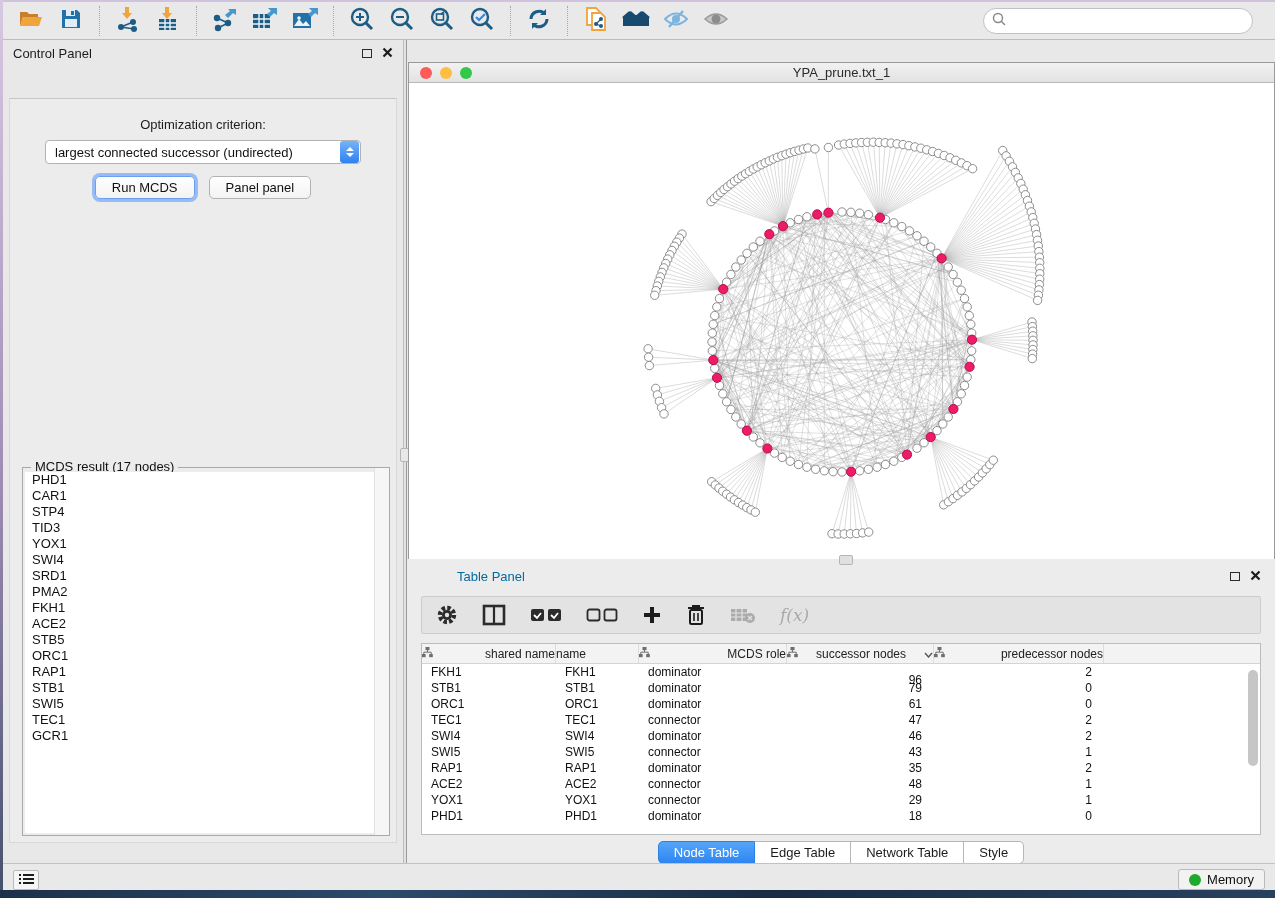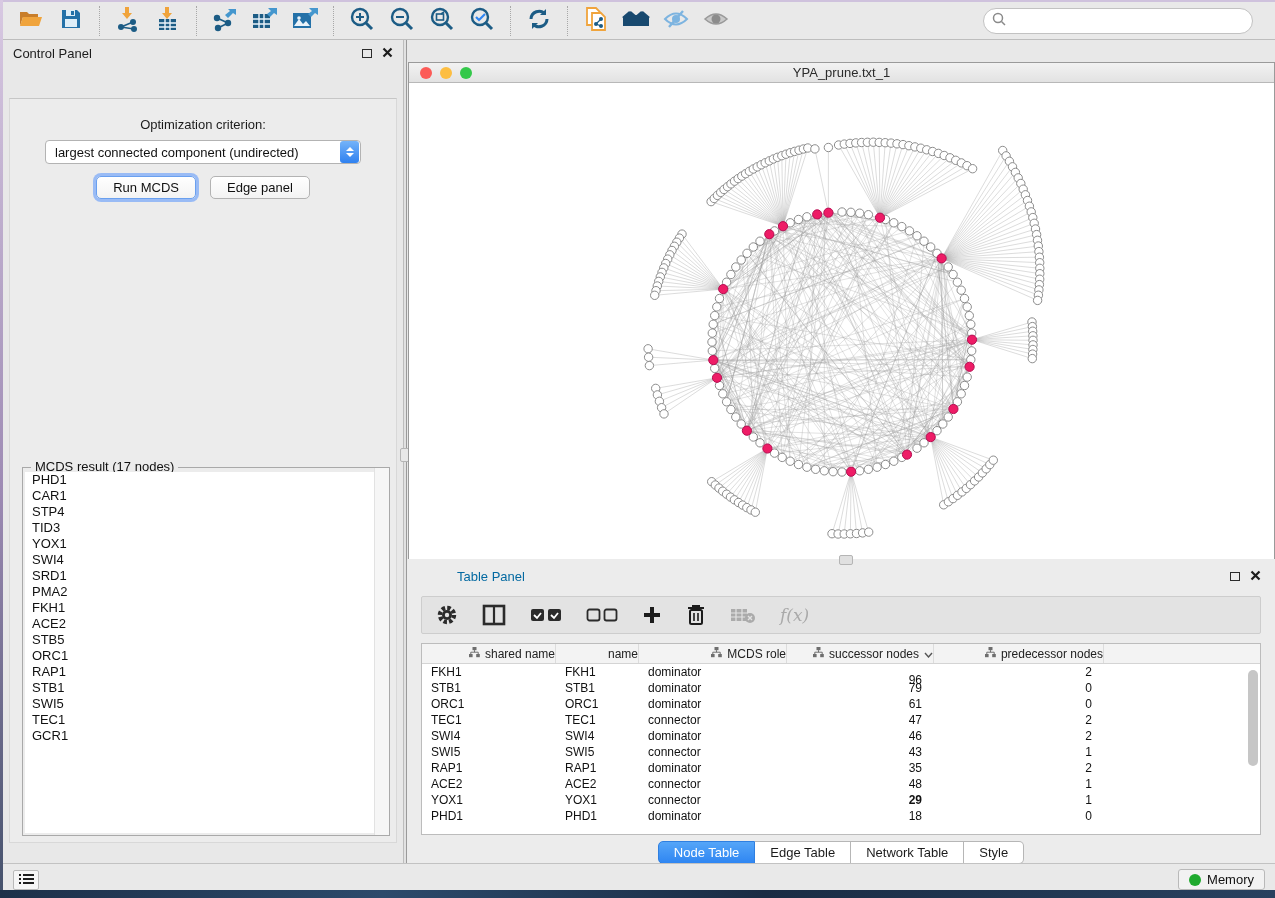--- a/index.html
+++ b/index.html
@@ -64,21 +64,21 @@
 
   
   .table-panel{position:absolute;left:0;right:0;top:525px;bottom:0;background:#ececec;}
   .tp-header{height:22px;display:flex;align-items:center;padding:0 14px;}
   .tp-title{font-size:13px;color:#0369a1;margin-left:36px;}
   .tp-toolbar{margin:9px 14px 0 14px;height:38px;background:#e3e3e3;border:1px solid #cdcdcd;border-radius:2px;display:flex;align-items:center;gap:24px;padding-left:14px;}
   .tp-toolbar .ticon{display:flex;align-items:center;justify-content:center;}
   .fx{font-family:"DejaVu Serif", serif;font-style:italic;font-size:17px;color:#a9a9a9;}
   .table-wrap{position:absolute;left:14px;right:14px;top:78px;height:192px;background:#fff;border:1px solid #bcbcbc;overflow:hidden;}
   .thead{display:flex;height:20px;background:#f3f3f3;border-bottom:1px solid #d4d4d4;}
-  .th{display:flex;align-items:center;justify-content:flex-end;gap:5px;font-size:12px;color:#222;border-right:1px solid #dcdcdc;height:100%;}
+  .th{display:flex;align-items:center;justify-content:space-between;gap:5px;font-size:12px;color:#222;border-right:1px solid #dcdcdc;height:100%;}
   .tr{display:flex;height:16px;align-items:center;}
   .td{font-size:12px;color:#111;padding-left:9px;white-space:nowrap;overflow:hidden;}
   .td.num{text-align:right;padding-right:12px;padding-left:0;}
   .vscroll{position:absolute;right:2px;top:26px;width:10px;height:96px;background:#c6c6c6;border-radius:5px;}
   .tp-tabs-row{position:absolute;left:0;right:0;top:276px;display:flex;justify-content:center;}
 
   
   .statusbar{position:absolute;left:0;right:0;bottom:0;height:27px;background:#e9e9e9;border-top:1px solid #c2c2c2;display:flex;align-items:flex-end;padding:0 10px;}
   .sb-btn{width:26px;height:20px;background:#f5f5f5;border:1px solid #b9b9b9;border-radius:2px;display:flex;align-items:center;justify-content:center;}
   .mem-btn{margin-left:auto;display:flex;align-items:center;gap:6px;background:#f2f2f2;border:1px solid #b9b9b9;border-radius:3px;padding:2px 10px;font-size:13px;color:#111;font-family:inherit;}
@@ -253,29 +253,29 @@
         <span class="panel-btns">
           <span class="float-box"></span>
           <span><svg width="11" height="11" viewBox="0 0 11 11">
                 <path d="M1.5 1.5l8 8M9.5 1.5l-8 8" stroke="#1c1c1c" stroke-width="2.2"></path>
               </svg></span>
         </span>
       </div>
       <div class="cp-content">
         <div class="opt-label">Optimization criterion:</div>
         <div class="dropdown">
-          <span class="dval">largest connected component (undirected)</span>
+          <span class="dval">largest connected successor (undirected)</span>
           <span class="stepper">
               <i class="up"></i>
               <i class="dn"></i>
             </span>
         </div>
         <div class="btn-row">
           <button class="mac-btn focus">Run MCDS</button>
-          <button class="mac-btn">Edge panel</button>
+          <button class="mac-btn">Panel panel</button>
         </div>
         <div class="groupbox">
           <span class="legend">MCDS result (17 nodes)</span>
           <div class="mcds-list">
               <div class="mcds-item">PHD1</div>
               <div class="mcds-item">CAR1</div>
               <div class="mcds-item">STP4</div>
               <div class="mcds-item">TID3</div>
               <div class="mcds-item">YOX1</div>
               <div class="mcds-item">SWI4</div>
@@ -1200,21 +1200,21 @@
                 <div class="td" style="width: 134px;">ACE2</div>
                 <div class="td" style="width: 83px;">ACE2</div>
                 <div class="td" style="width: 148px;">connector</div>
                 <div class="td num" style="width: 147px;">48</div>
                 <div class="td num" style="width: 170px;">1</div>
               </div>
               <div class="tr">
                 <div class="td" style="width: 134px;">YOX1</div>
                 <div class="td" style="width: 83px;">YOX1</div>
                 <div class="td" style="width: 148px;">connector</div>
-                <div class="td num" style="width: 147px; font-weight: bold;">29</div>
+                <div class="td num" style="width: 147px;">29</div>
                 <div class="td num" style="width: 170px;">1</div>
               </div>
               <div class="tr">
                 <div class="td" style="width: 134px;">PHD1</div>
                 <div class="td" style="width: 83px;">PHD1</div>
                 <div class="td" style="width: 148px;">dominator</div>
                 <div class="td num" style="width: 147px;">18</div>
                 <div class="td num" style="width: 170px;">0</div>
               </div>
             </div>

